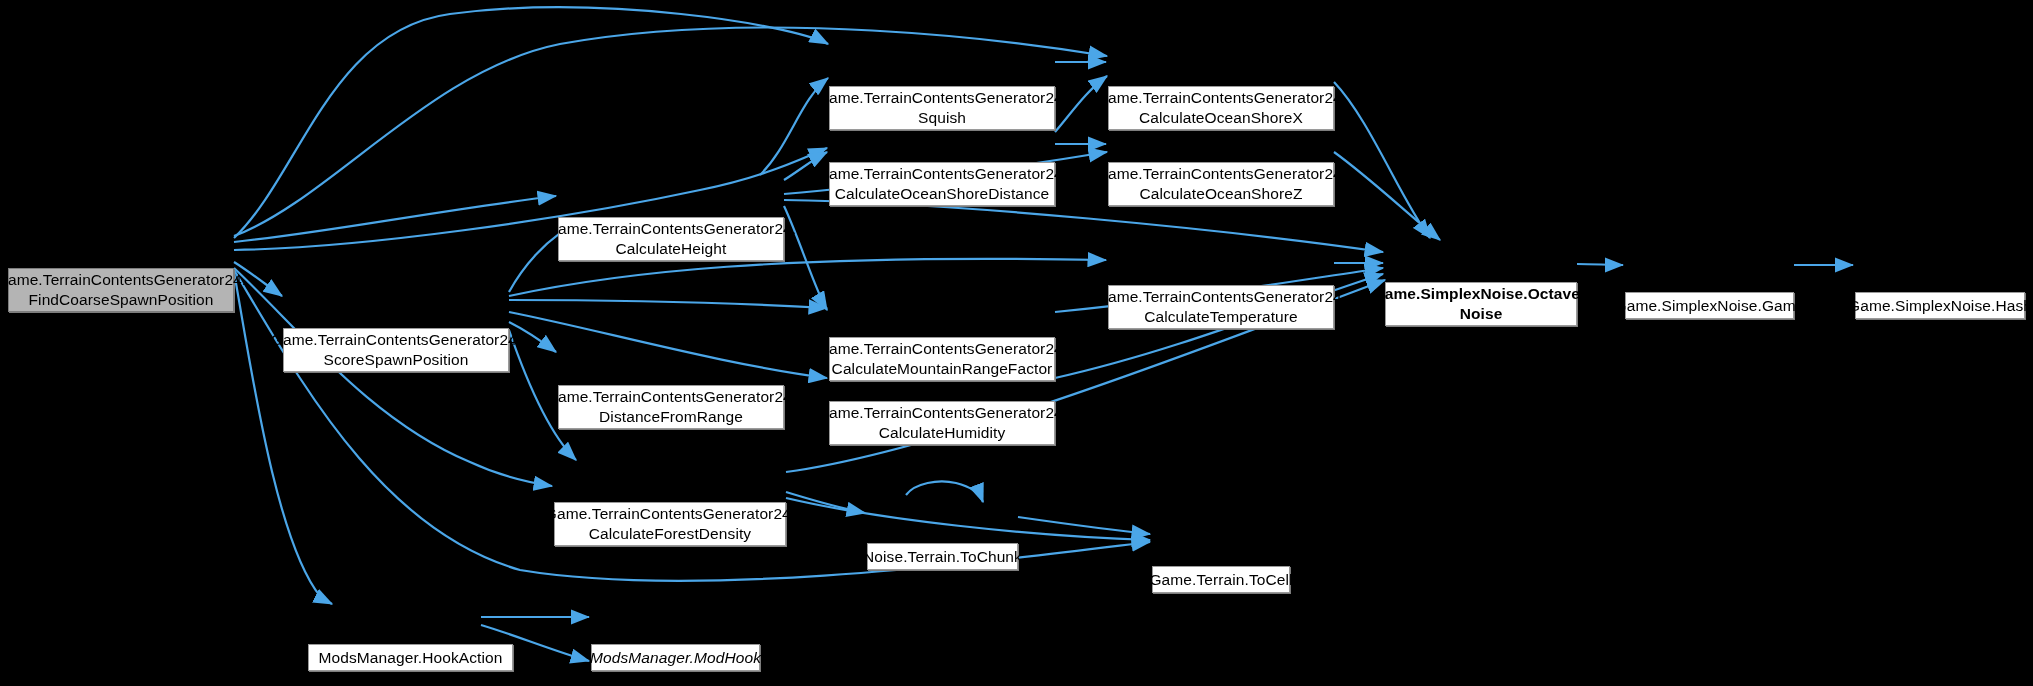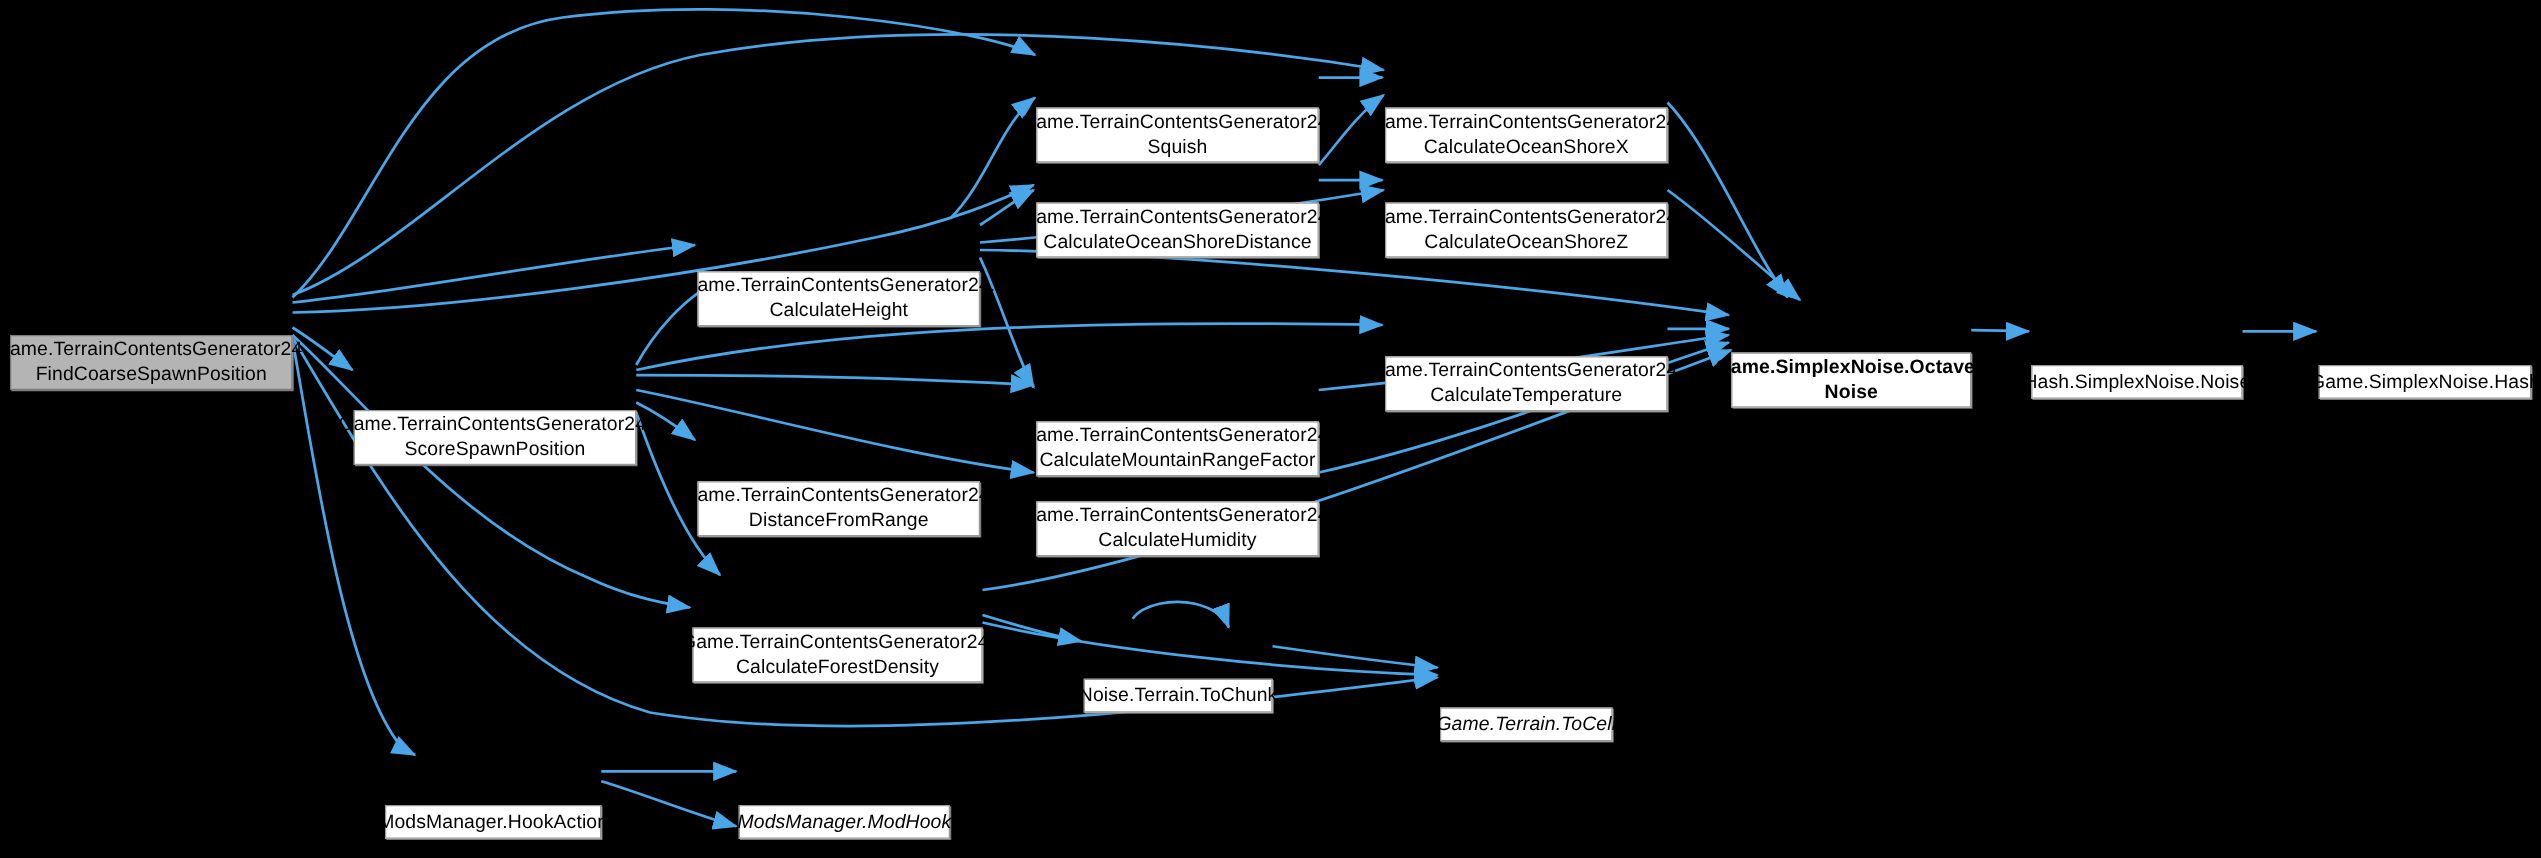--- a/index.html
+++ b/index.html
@@ -121,22 +121,22 @@
 CalculateMountainRangeFactor</span></div>
       <div class="node" style="left: 829px; top: 361px; width: 226px; height: 44px;"><span class="label">Game.TerrainContentsGenerator24.
 CalculateHumidity</span></div>
       <div class="node" style="left: 867px; top: 503px; width: 151px; height: 27px;"><span class="label">Noise.Terrain.ToChunk</span></div>
       <div class="node" style="left: 1108px; top: 46px; width: 226px; height: 44px;"><span class="label">Game.TerrainContentsGenerator24.
 CalculateOceanShoreX</span></div>
       <div class="node" style="left: 1108px; top: 122px; width: 226px; height: 44px;"><span class="label">Game.TerrainContentsGenerator24.
 CalculateOceanShoreZ</span></div>
       <div class="node" style="left: 1108px; top: 245px; width: 226px; height: 44px;"><span class="label">Game.TerrainContentsGenerator24.
 CalculateTemperature</span></div>
-      <div class="node" style="left: 1152px; top: 526px; width: 138px; height: 27px; font-style: italic;"><span class="label">Game.Terrain.ToCell</span></div>
+      <div class="node" style="left: 1152px; top: 526px; width: 138px; height: 27px;"><span class="label">Game.Terrain.ToCell</span></div>
       <div class="node" style="left: 1385px; top: 242px; width: 192px; height: 44px; font-weight: bold;"><span class="label">Game.SimplexNoise.Octaved
 Noise</span></div>
-      <div class="node" style="left: 1625px; top: 252px; width: 169px; height: 27px;"><span class="label">Hash.SimplexNoise.Noise</span></div>
+      <div class="node" style="left: 1625px; top: 252px; width: 169px; height: 27px;"><span class="label">Game.SimplexNoise.Game</span></div>
       <div class="node" style="left: 1855px; top: 252px; width: 170px; height: 27px;"><span class="label">Game.SimplexNoise.Hash</span></div>
-      <div class="node" style="left: 308px; top: 604px; width: 173px; height: 27px; text-align: right;"><span class="label">ModsManager.HookAction</span></div>
+      <div class="node" style="left: 308px; top: 604px; width: 205px; height: 27px; text-align: right;"><span class="label">ModsManager.HookAction</span></div>
       <div class="node" style="left: 591px; top: 604px; width: 169px; height: 27px; font-style: italic;"><span class="label">ModsManager.ModHook</span></div>
       <div class="node" style="left: 591px; top: 654px; width: 167px; height: 27px;"><span class="label">ModsManager.TryInvoke</span></div>
     </div>
 </div>
 
 </body></html>

